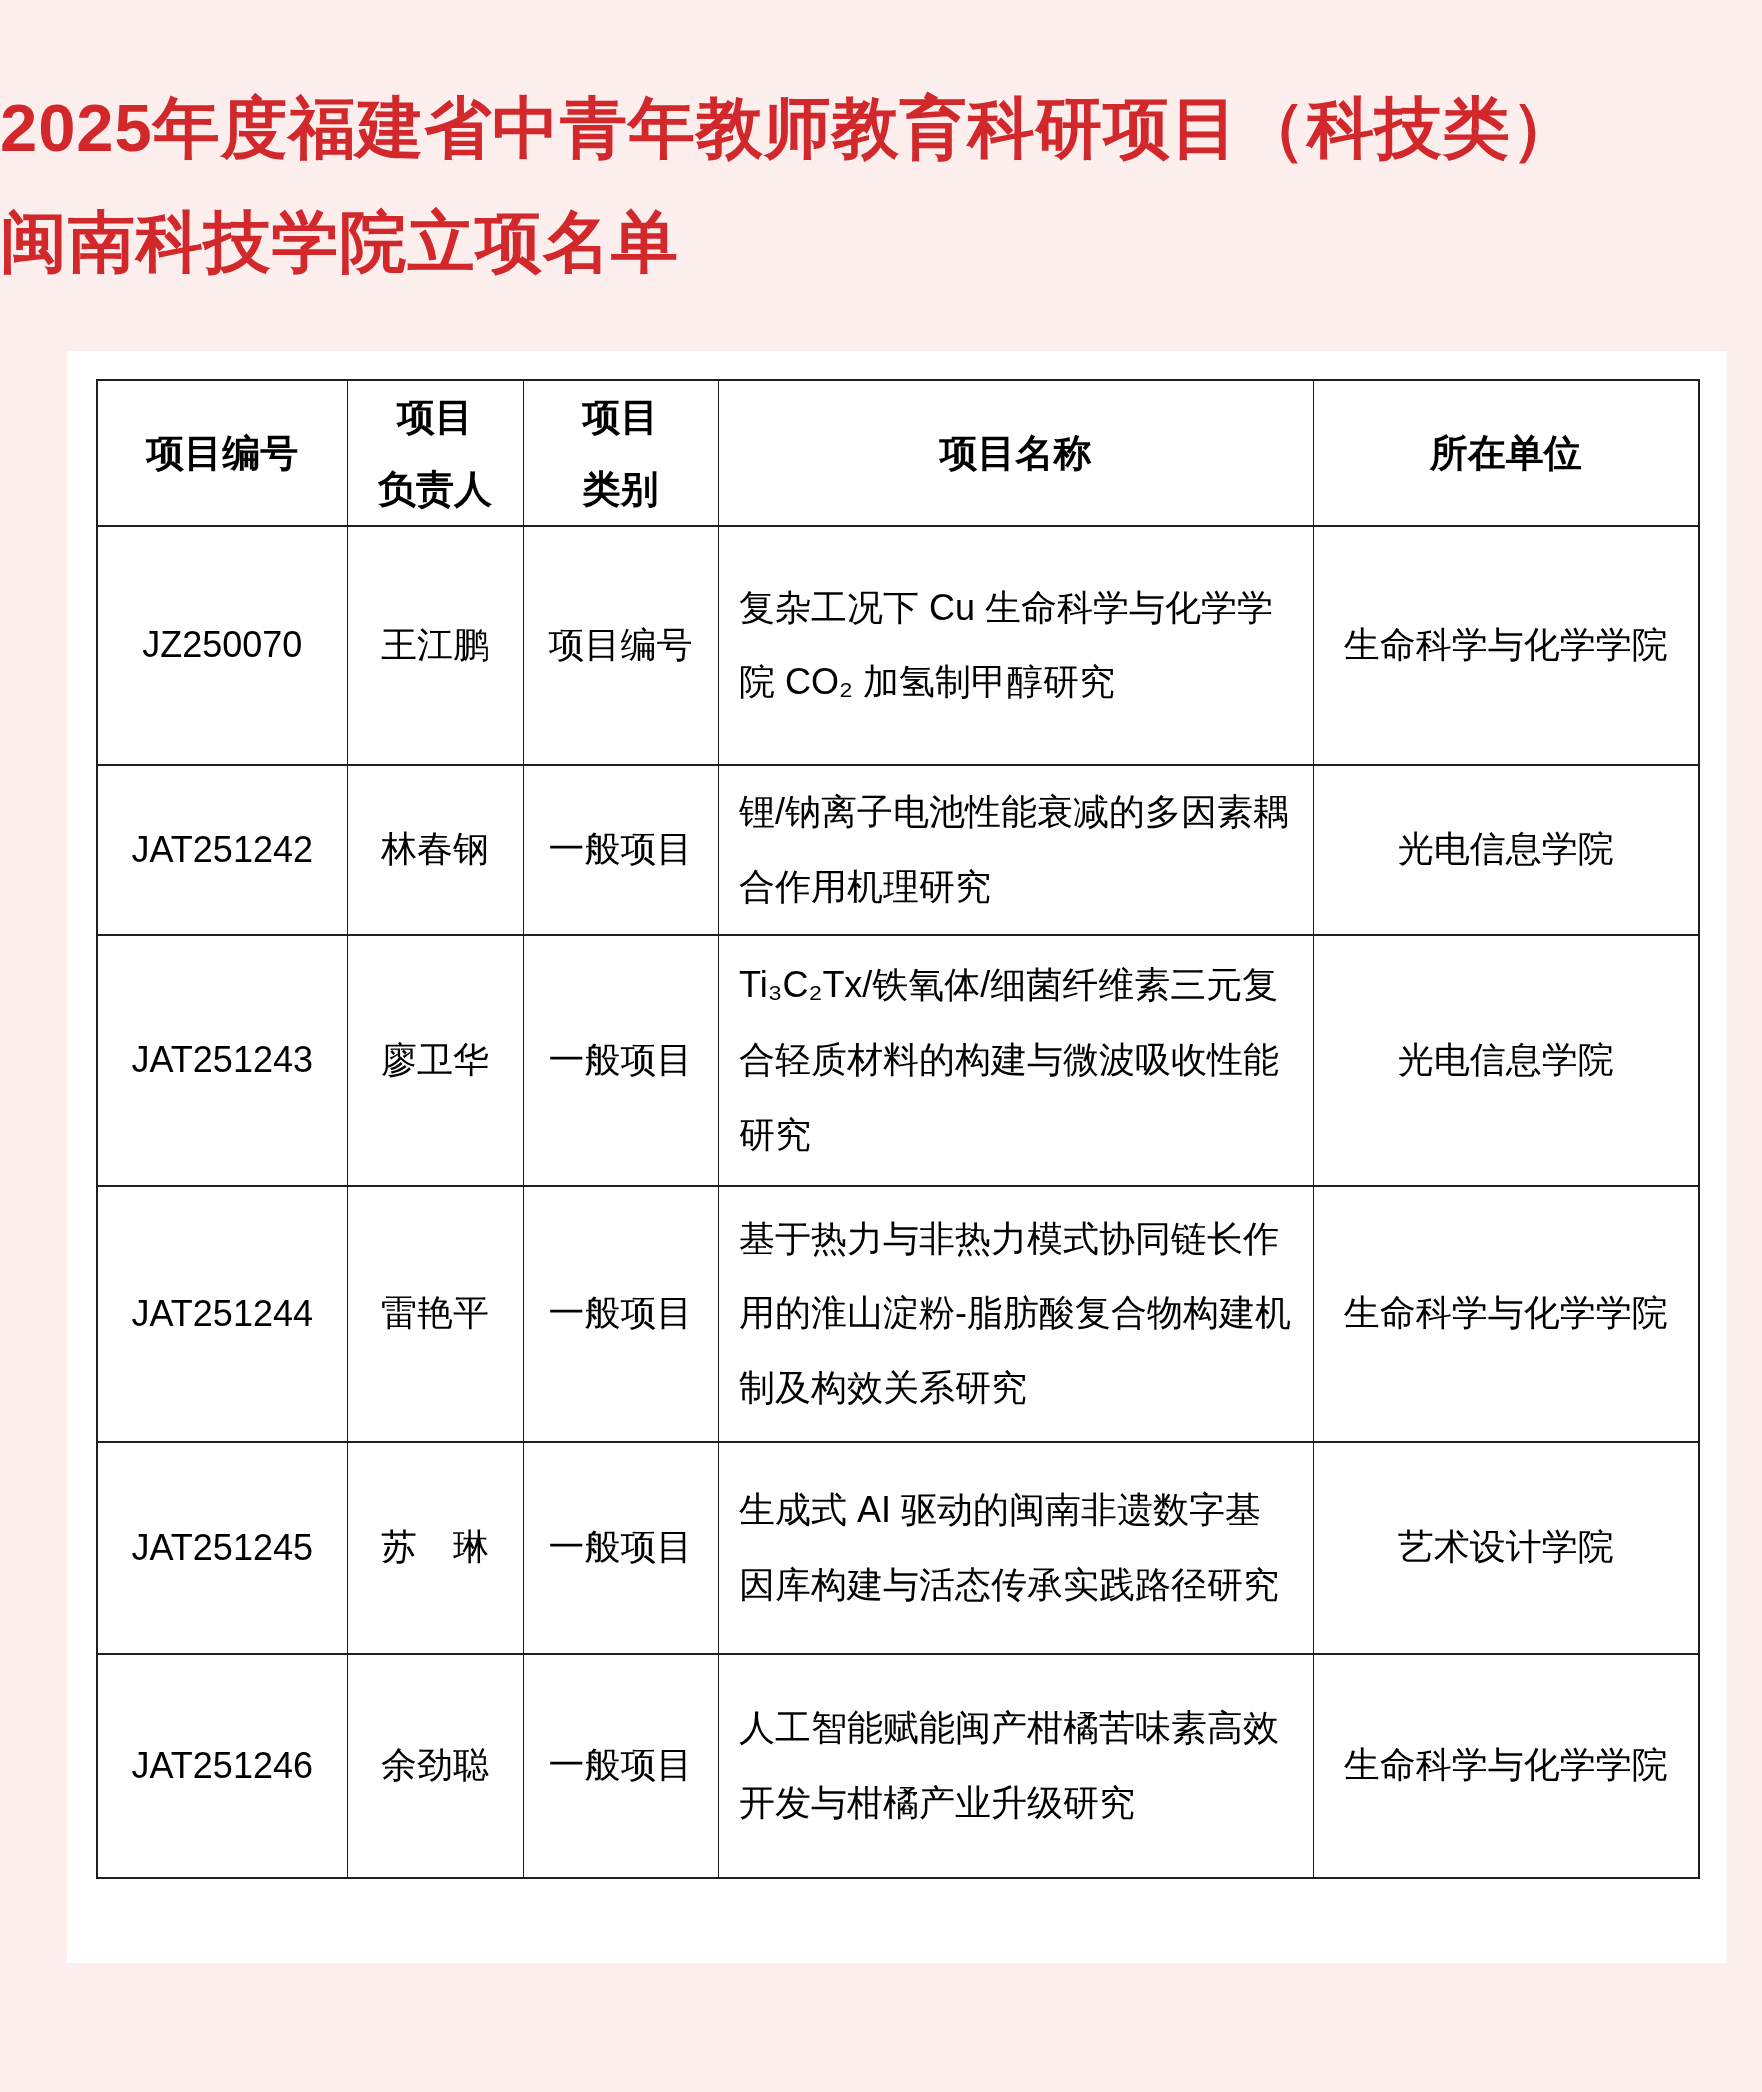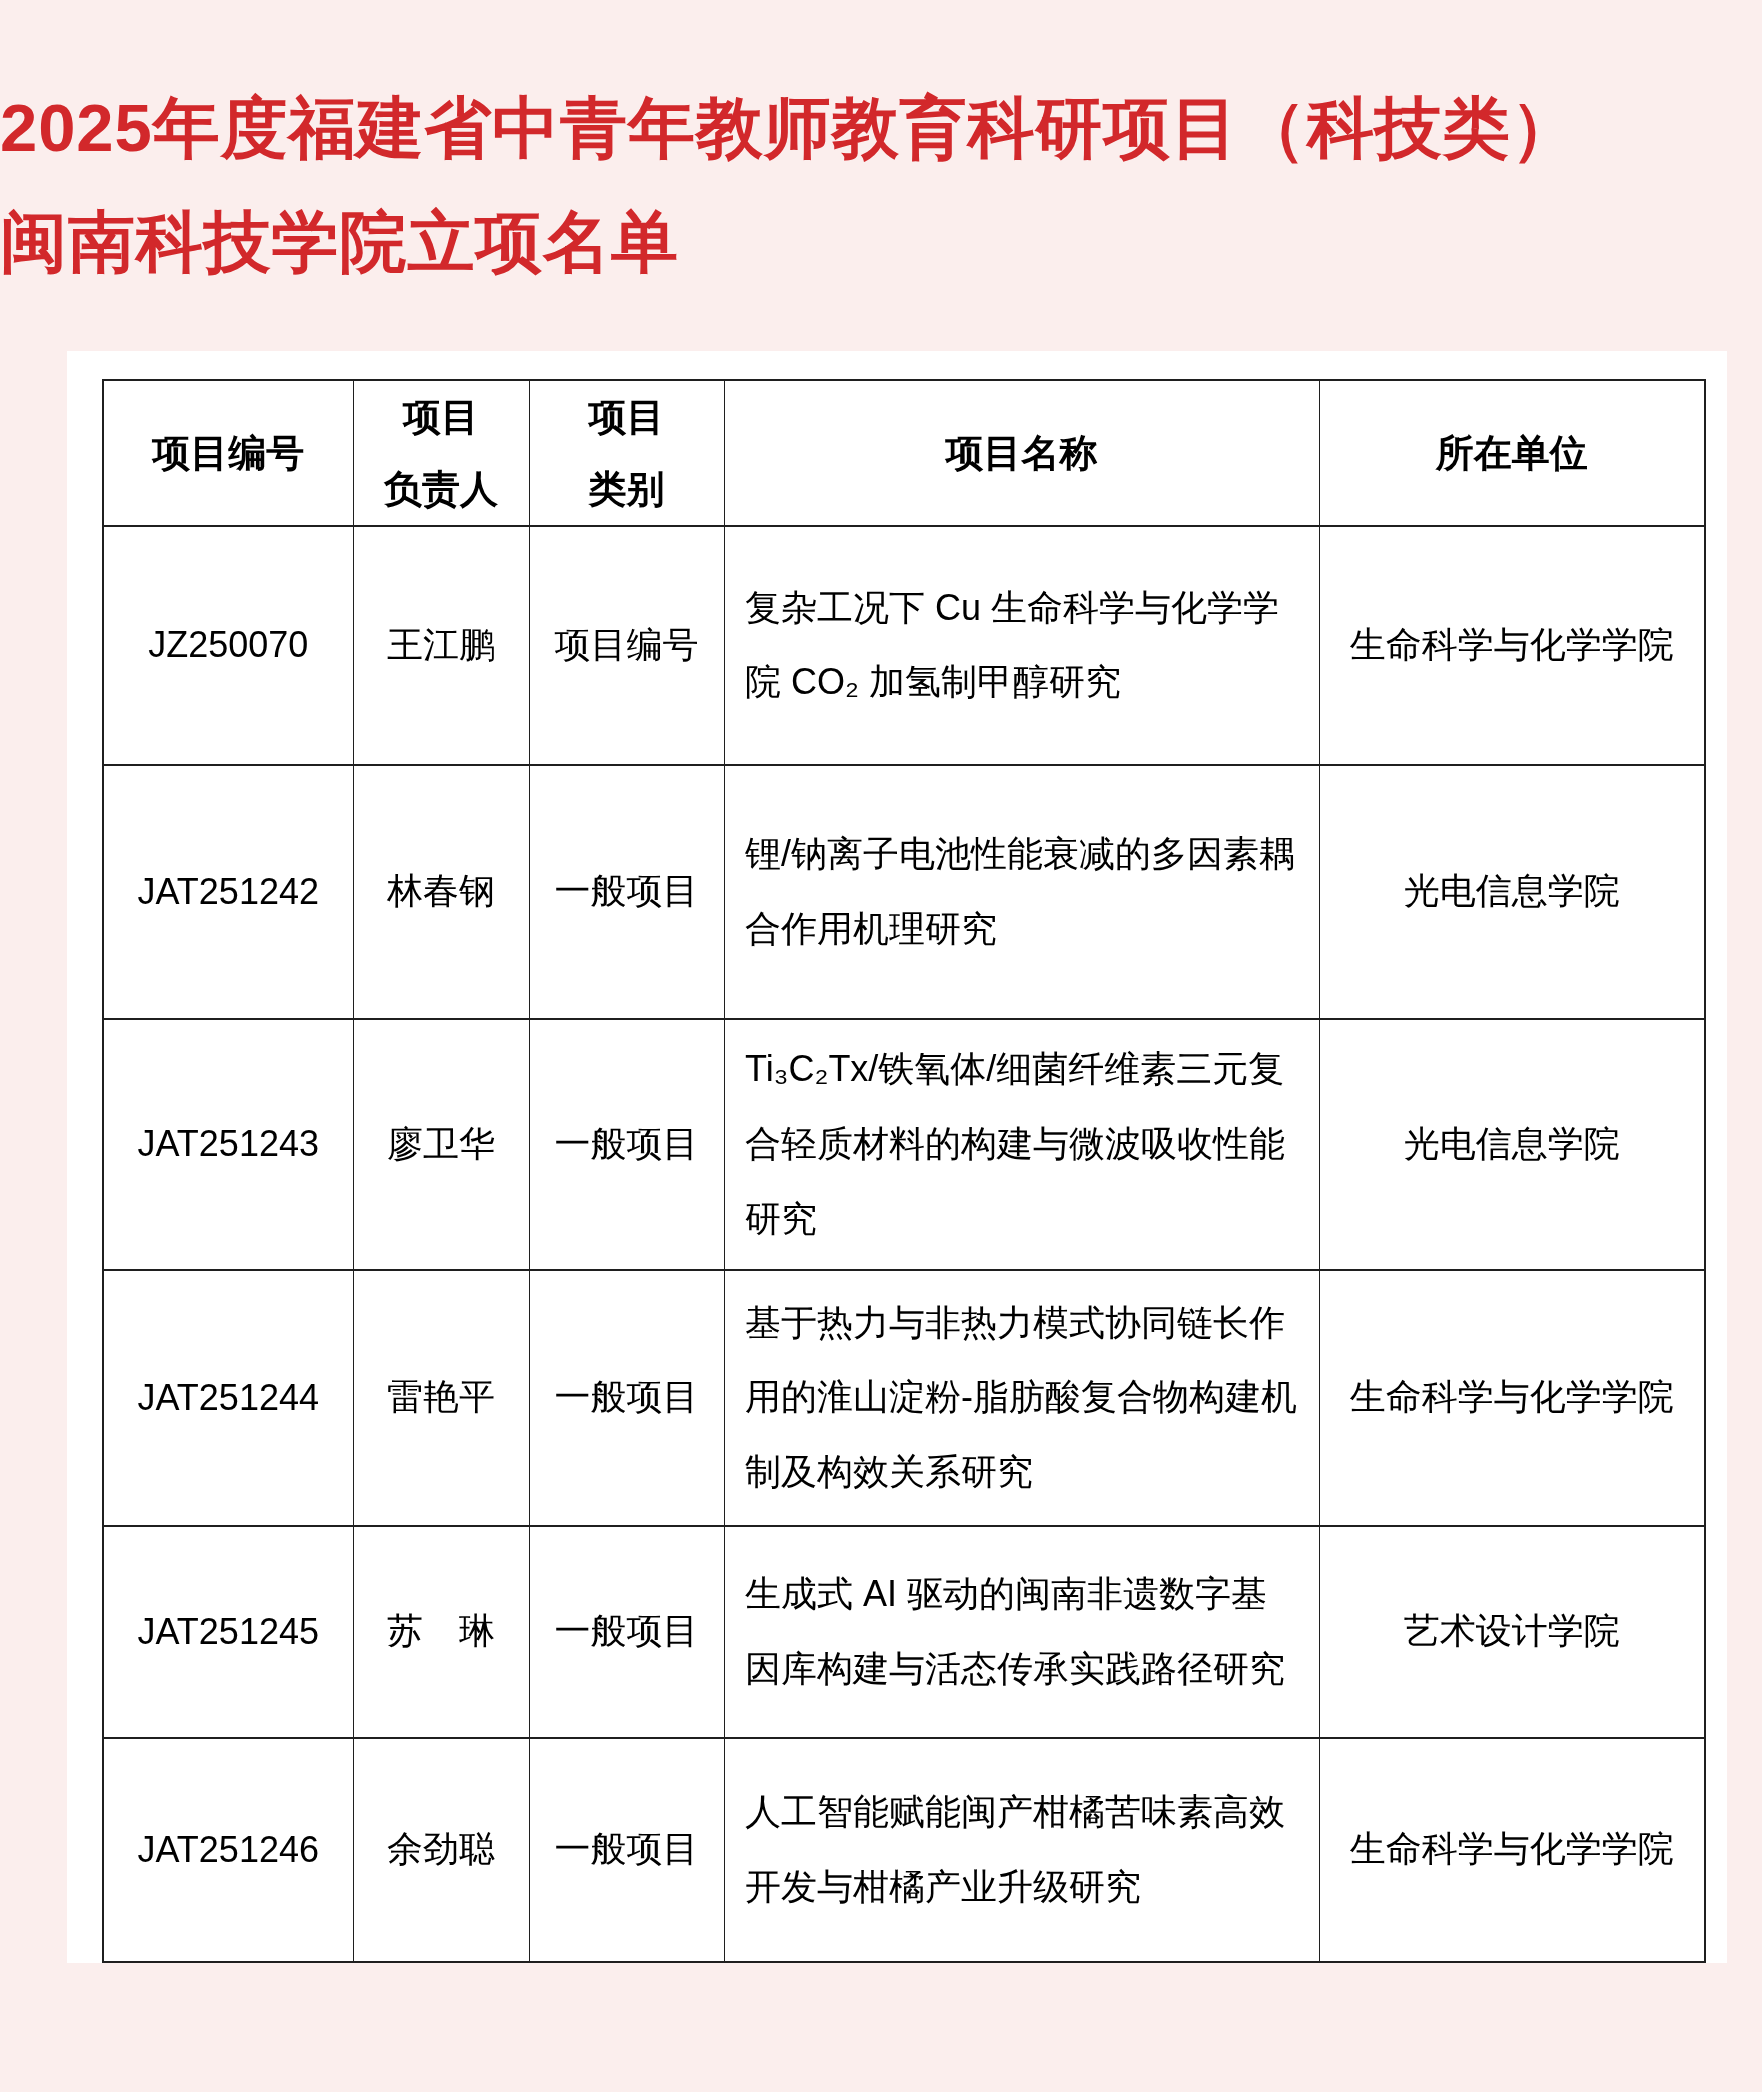--- a/index.html
+++ b/index.html
@@ -24,21 +24,21 @@
   .card {
     position: absolute;
     left: 67px;
     top: 351px;
     width: 1660px;
     height: 1612px;
     background: #ffffff;
   }
   table.project-table {
     position: absolute;
-    left: 35px;
+    left: 29px;
     top: 27.5px;
     width: 1602px;
     border-collapse: collapse;
     table-layout: fixed;
     background: #ffffff;
     border: 2.6px solid #1f1f1f;
     color: #000000;
   }
   .project-table th, .project-table td {
     border-left: 1.7px solid #1f1f1f;
@@ -59,21 +59,21 @@
   .project-table td {
     font-size: 36px;
     font-weight: normal;
   }
   .project-table td.name-cell {
     text-align: left;
     padding: 0 20.6px;
     line-height: 2.08;
   }
   tr.r1 { height: 239px; }
-  tr.r2 { height: 254px; margin-top: 41px; }
+  tr.r2 { height: 170px; margin-top: 41px; }
   tr.r3 { height: 251px; }
   tr.r4 { height: 256px; }
   tr.r5 { height: 212px; }
   tr.r6 { height: 224px; }
 </style>
 </head>
 <body>
 
 <div class="title-block">
   <div class="title-line">2025年度福建省中青年教师教育科研项目（科技类）</div>

